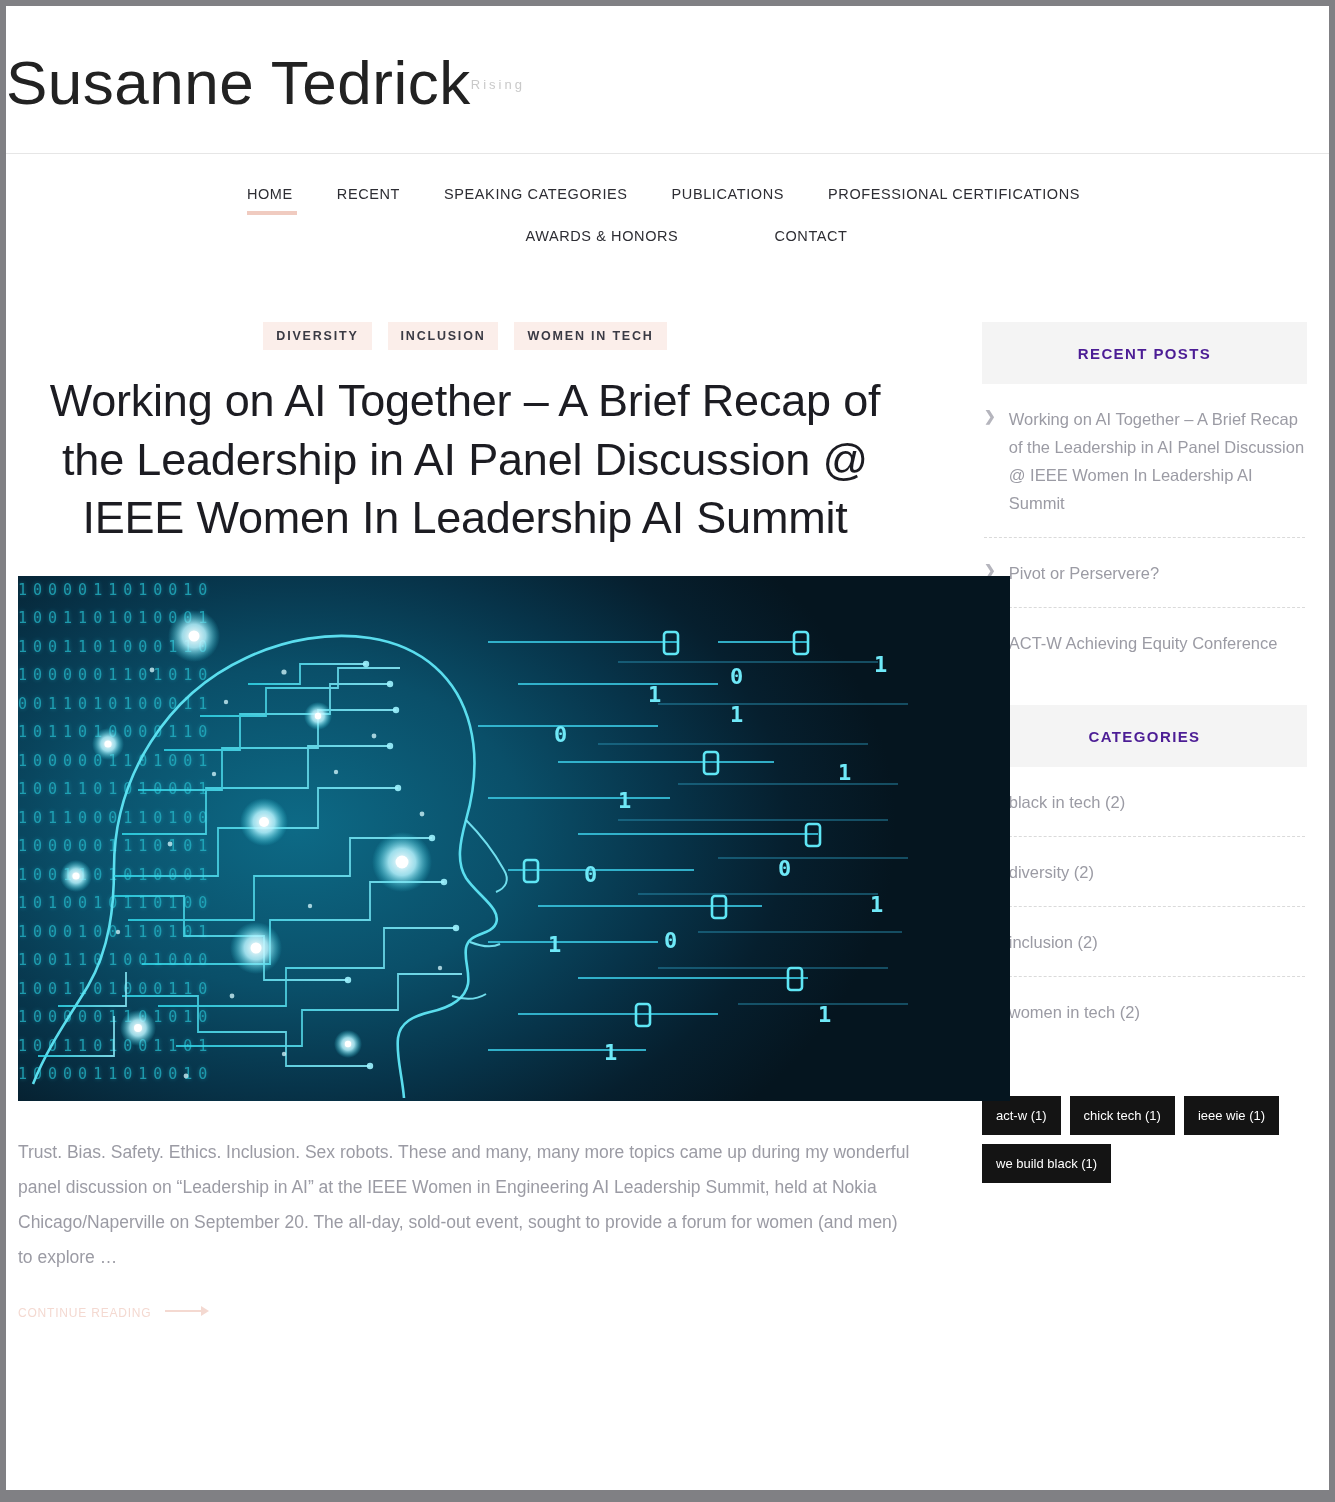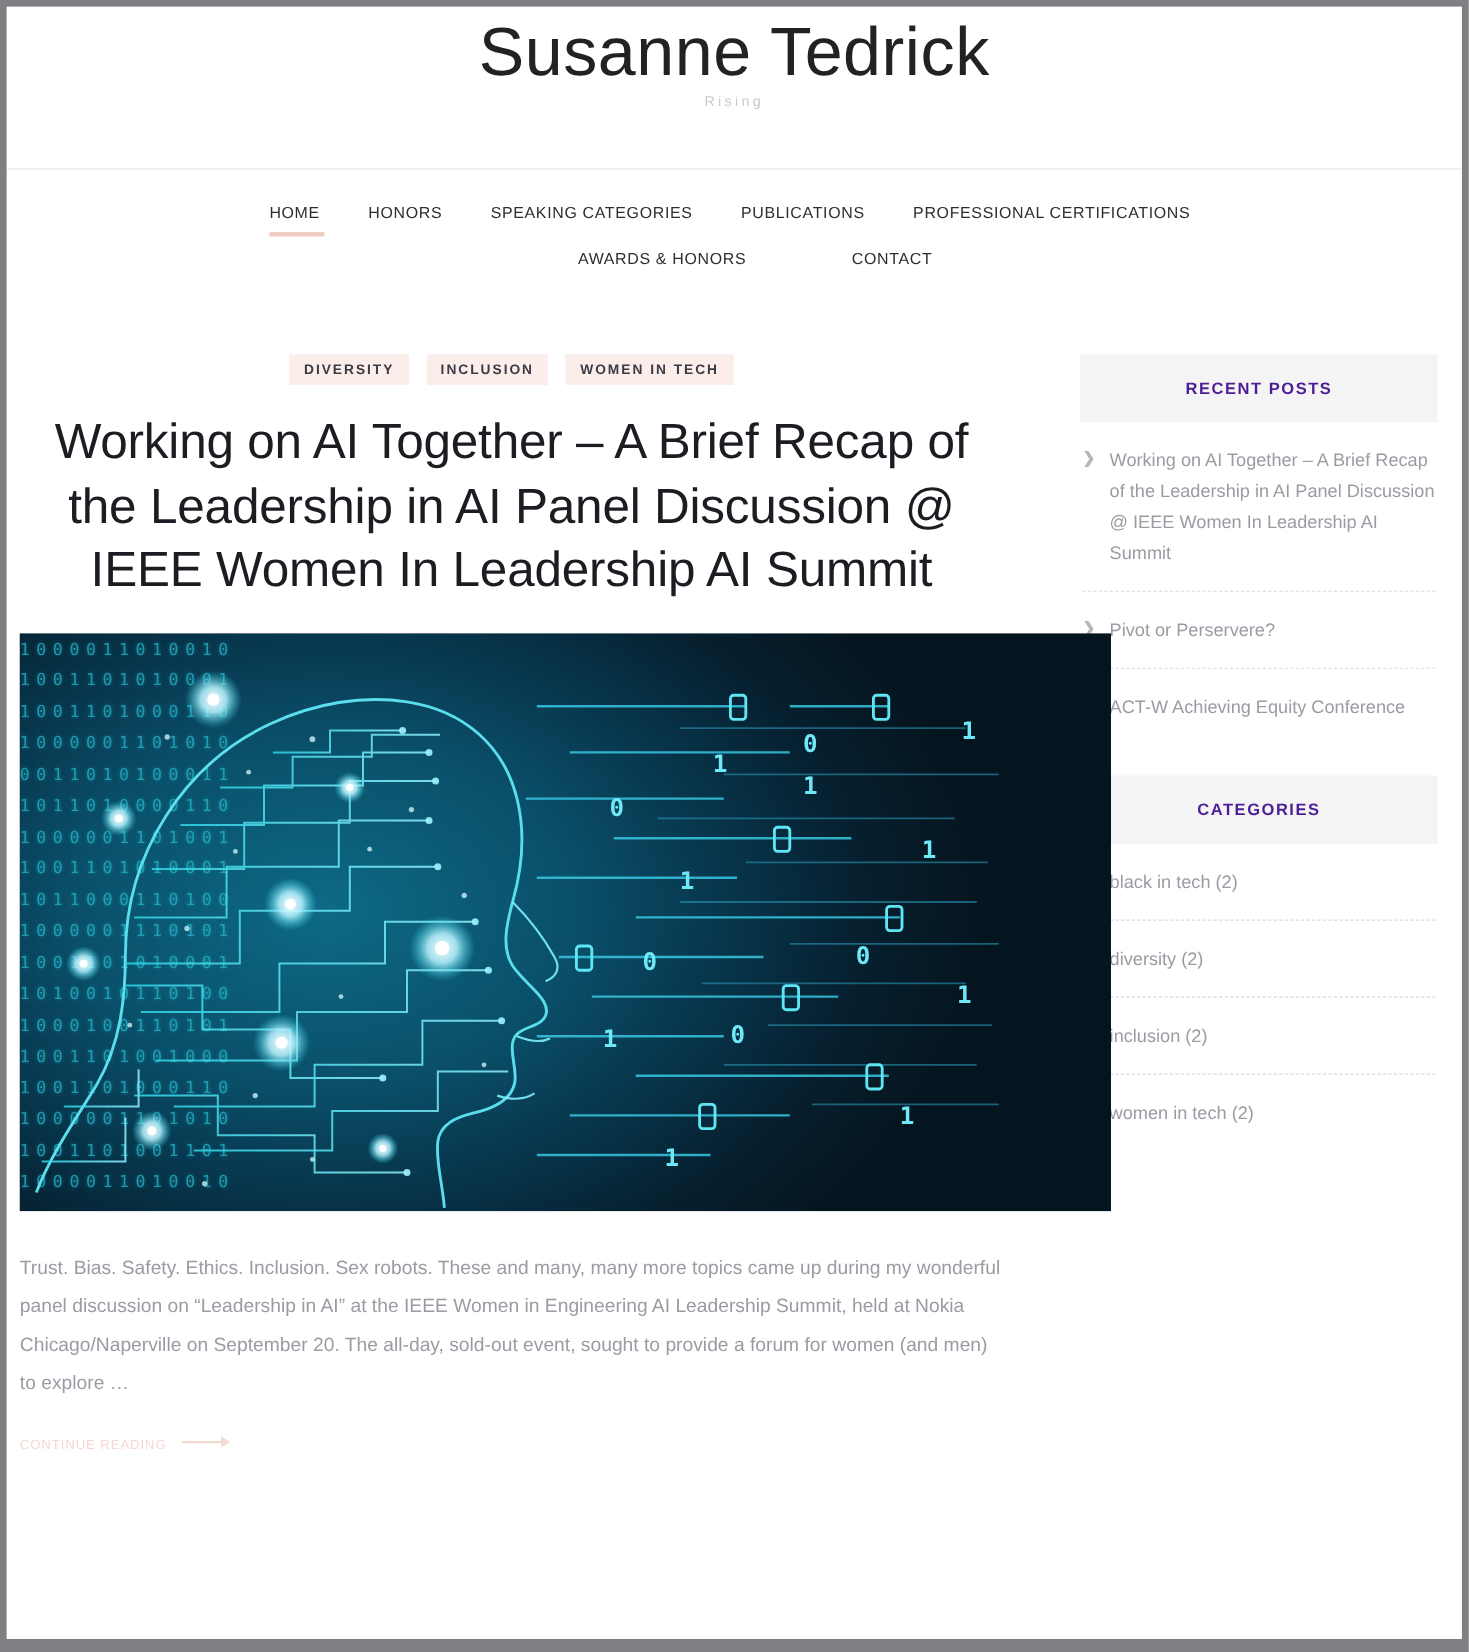--- a/index.html
+++ b/index.html
@@ -19,21 +19,21 @@
     height: 1484px;
     background: #ffffff;
     overflow: hidden;
   }
 
   
   .site-header {
     height: 148px;
     border-bottom: 1px solid #e6e6e6;
     display: flex;
-    flex-direction: column;
+    flex-direction: row;
     align-items: center;
     justify-content: flex-start;
     padding-top: 8px;
     text-align: right;
   }
   .site-title {
     font-size: 62px;
     font-weight: 300;
     color: #222222;
     letter-spacing: 0.5px;
@@ -255,21 +255,21 @@
     <div class="site-tagline">Rising</div>
   </header>
 
   <nav class="nav-wrap">
     <div class="nav-row row1">
       <div class="nav-item first">
         <span>HOME</span>
         <span class="underline"></span>
       </div>
       <div class="nav-item">
-        <span>HONORS</span>
+        <span>RECENT</span>
       </div>
       <div class="nav-item">
         <span>SPEAKING CATEGORIES</span>
       </div>
       <div class="nav-item">
         <span>PUBLICATIONS</span>
       </div>
       <div class="nav-item">
         <span>PROFESSIONAL CERTIFICATIONS</span>
       </div>
@@ -554,17 +554,23 @@
             </li>
             <li>
               <span class="chev">❯</span>
               <span class="w-text">women in tech (2)</span>
             </li>
           </ul>
         </div>
       </section>
 
       <section class="widget">
+        <div class="tags-body">
+          <span class="tag-pill">act-w (1)</span>
+          <span class="tag-pill">chick tech (1)</span>
+          <span class="tag-pill">ieee wie (1)</span>
+          <span class="tag-pill">we build black (1)</span>
+        </div>
       </section>
 
     </aside>
   </div>
 </div>
 
 </body></html>

